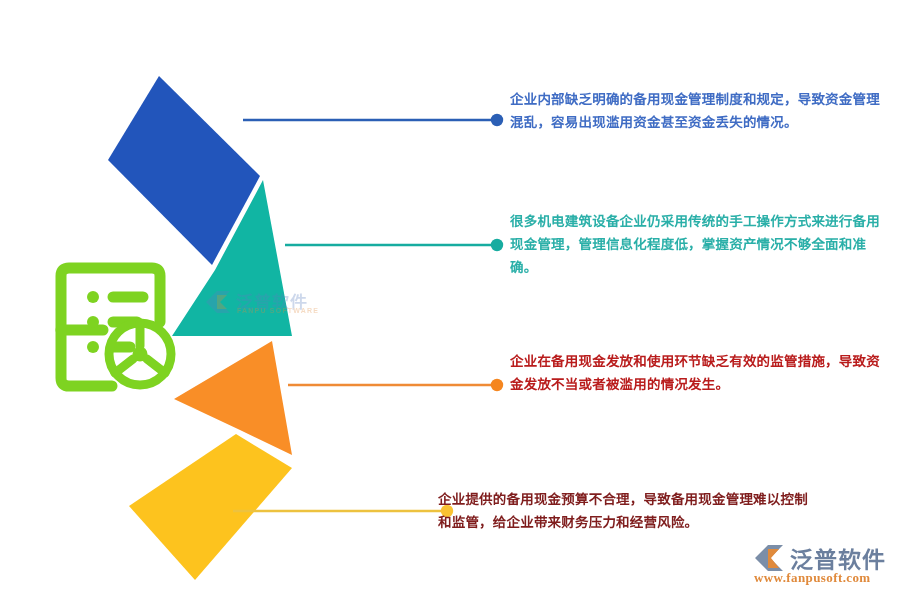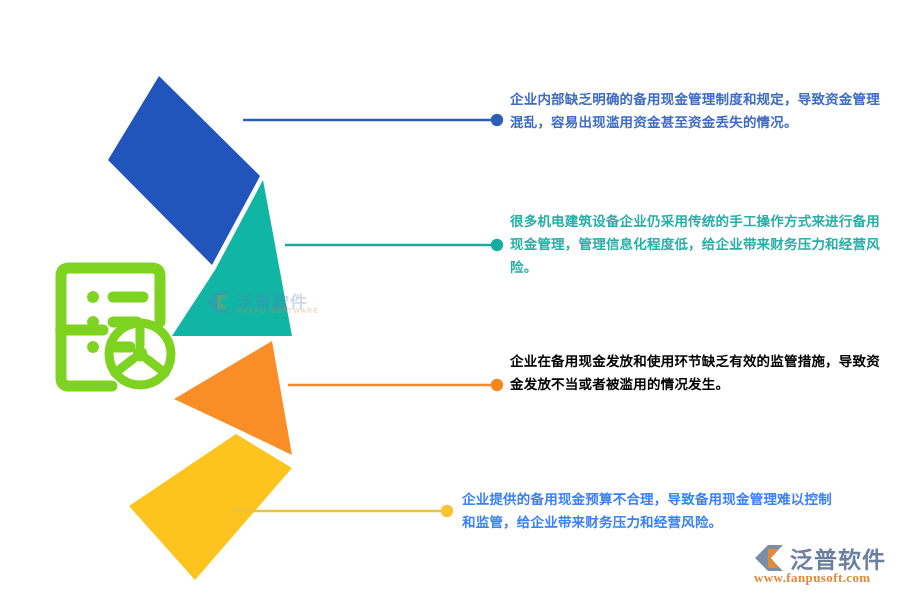--- a/index.html
+++ b/index.html
@@ -32,22 +32,22 @@
   .text-block {
     position: absolute;
     font-size: 13.5px;
     line-height: 1.72;
     letter-spacing: 0.2px;
     font-weight: bold;
     white-space: pre-line;
   }
   .tb-1 { left: 510px; top: 88px;  width: 372px; color: #3f6cc4; }
   .tb-2 { left: 510px; top: 210px; width: 372px; color: #2aafa8; }
-  .tb-3 { left: 510px; top: 350px; width: 372px; color: #000000; }
-  .tb-4 { left: 462px; top: 488px; width: 372px; color: #3b82f6; }
+  .tb-3 { left: 510px; top: 350px; width: 372px; color: #b91c1c; }
+  .tb-4 { left: 438px; top: 488px; width: 372px; color: #7f1d1d; }
 
   
   .watermark-mid {
     position: absolute;
     left: 203px;
     top: 288px;
     width: 130px;
     height: 34px;
     opacity: 0.30;
     pointer-events: none;
@@ -156,21 +156,21 @@
     </g>
 
     <g>
       <line x1="233" y1="511" x2="442" y2="511" stroke="#edc23f" stroke-width="2.4"></line>
       <circle cx="447" cy="511" r="6.2" fill="#fac333"></circle>
     </g>
   </svg>
 
   <div class="text-block tb-1">企业内部缺乏明确的备用现金管理制度和规定，导致资金管理混乱，容易出现滥用资金甚至资金丢失的情况。</div>
 
-  <div class="text-block tb-2">很多机电建筑设备企业仍采用传统的手工操作方式来进行备用现金管理，管理信息化程度低，给企业带来财务压力和经营风险。</div>
+  <div class="text-block tb-2">很多机电建筑设备企业仍采用传统的手工操作方式来进行备用现金管理，管理信息化程度低，掌握资产情况不够全面和准确。</div>
 
   <div class="text-block tb-3">企业在备用现金发放和使用环节缺乏有效的监管措施，导致资金发放不当或者被滥用的情况发生。</div>
 
   <div class="text-block tb-4">企业提供的备用现金预算不合理，导致备用现金管理难以控制和监管，给企业带来财务压力和经营风险。</div>
 
   <div class="watermark-mid">
     <svg class="wm-mark" viewBox="0 0 30 26" xmlns="http://www.w3.org/2000/svg">
       <path d="M3 13 L14 2 L27 2 L16 13 L27 24 L14 24 Z" fill="#5b7fc0"></path>
       <path d="M14 6 L24 6 L17 13 L24 20 L14 20 Z" fill="#e08a3c"></path>
     </svg>

